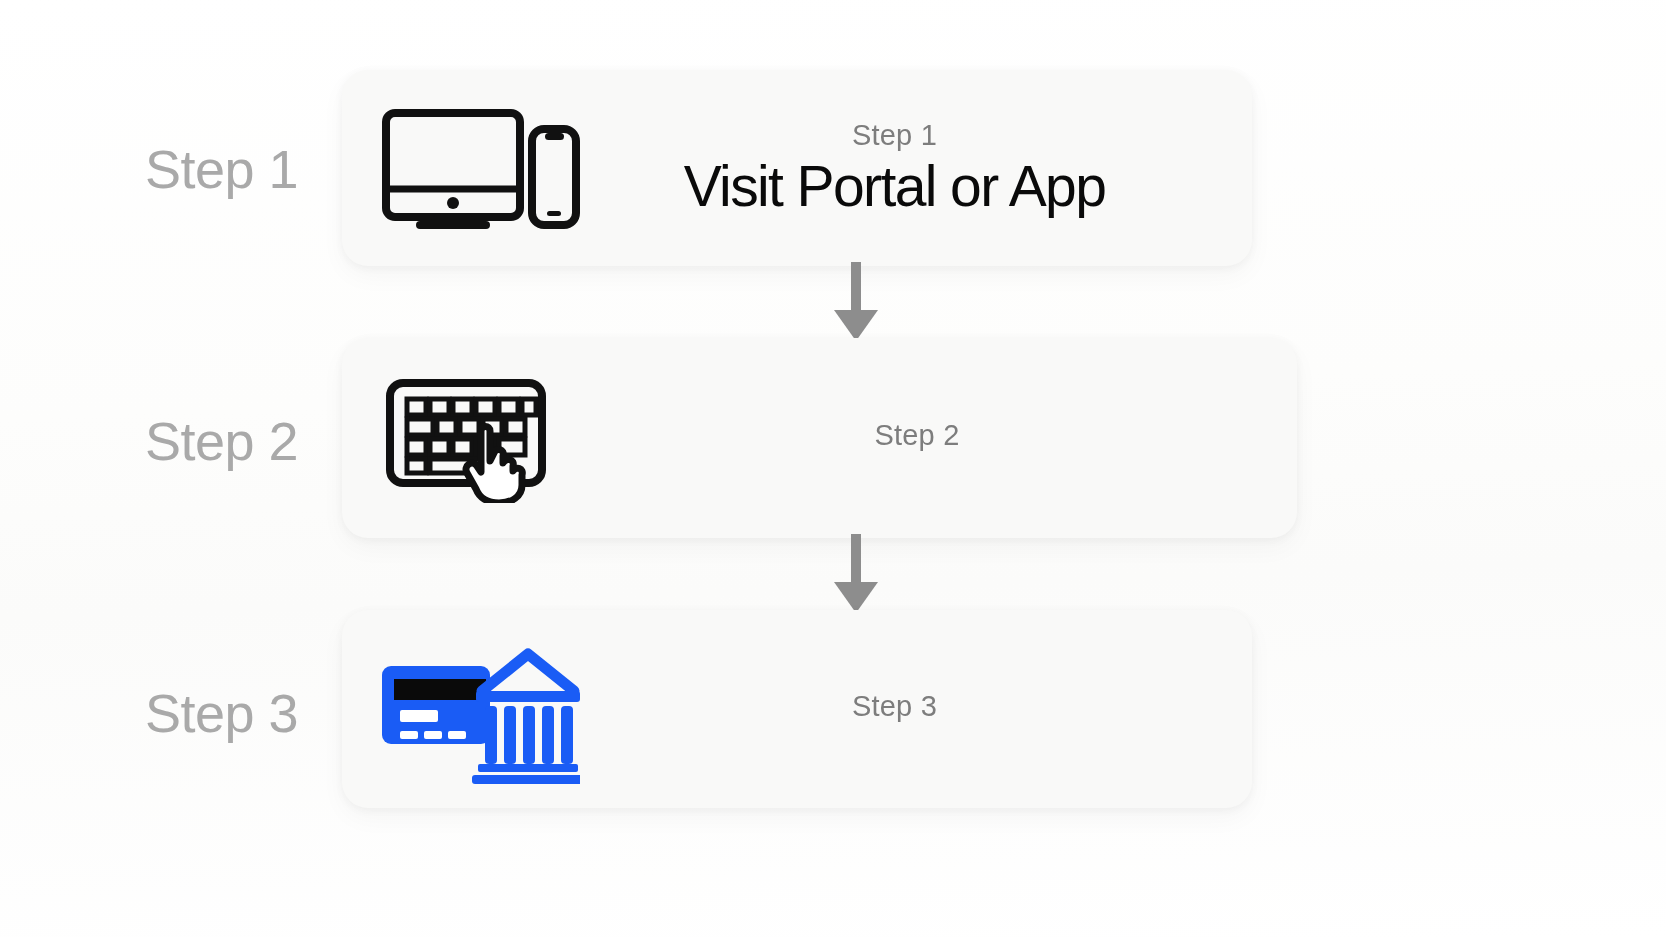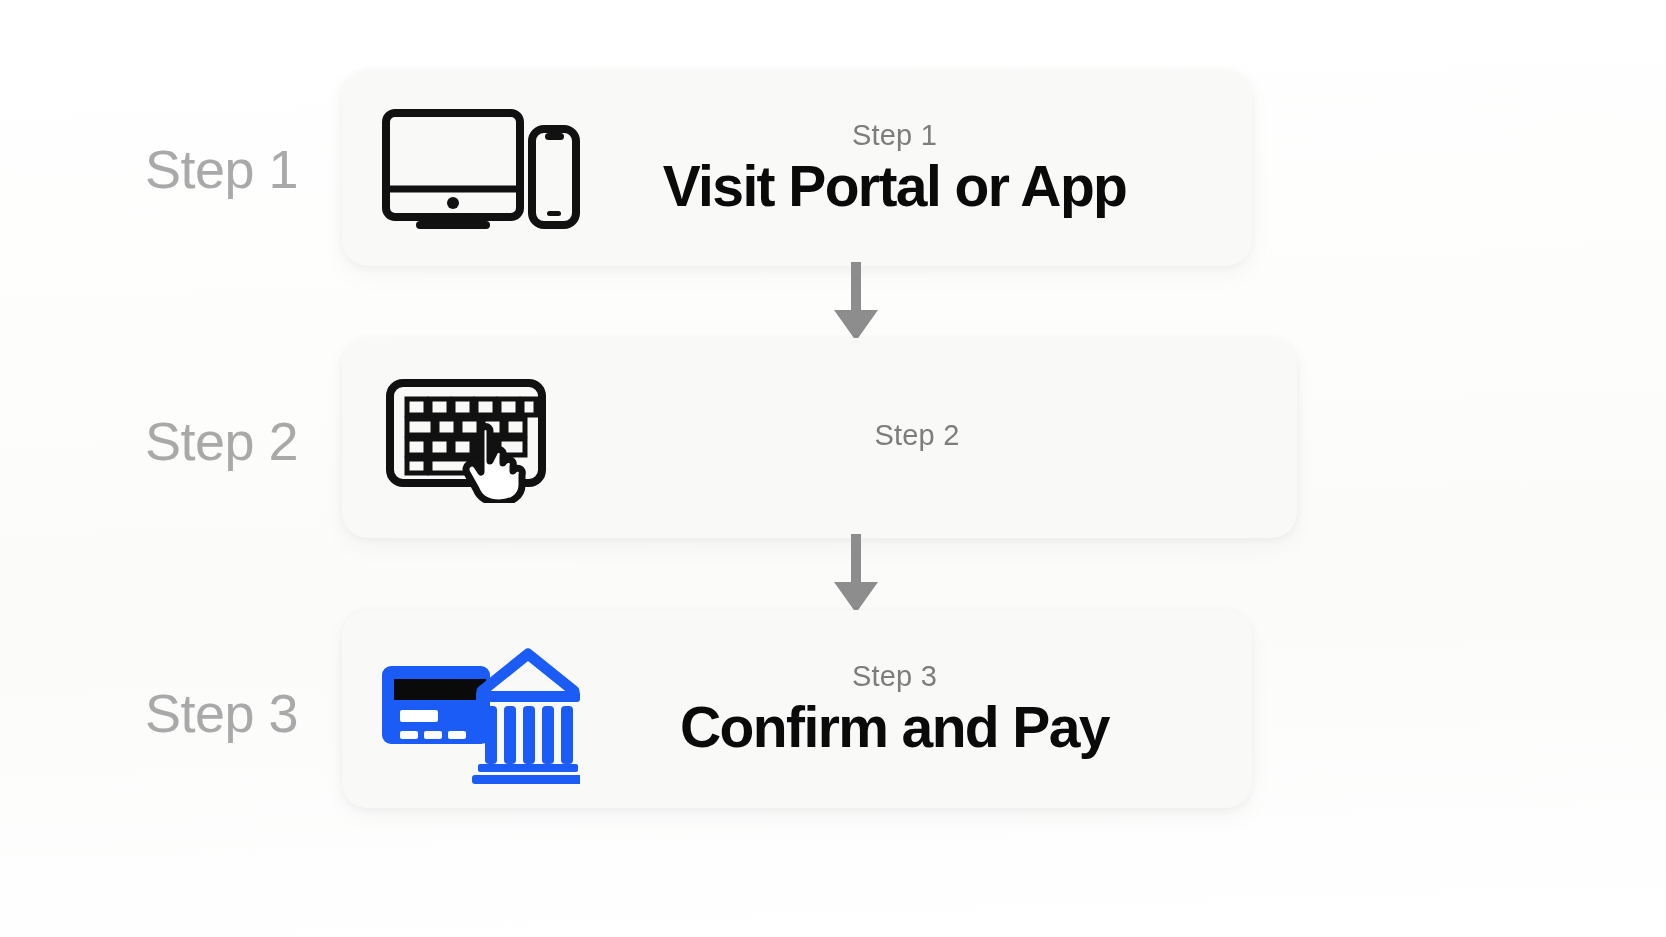--- a/index.html
+++ b/index.html
@@ -82,21 +82,21 @@
     font-size: 29px;
     font-weight: 400;
     color: #7d7d7d;
     letter-spacing: 0.2px;
     line-height: 1.15;
     margin-bottom: 4px;
   }
 
   .card-title {
     font-size: 57px;
-    font-weight: 700;
+    font-weight: 400;
     color: #0a0a0a;
     letter-spacing: -1.6px;
     line-height: 1.08;
     white-space: nowrap;
     text-align: right;
   }
 
   
   .connector {
     position: absolute;
@@ -246,17 +246,16 @@
             <rect x="181" y="72" width="12" height="58" rx="4"></rect>
           </g>
 
           <rect x="98" y="130" width="100" height="8" rx="2" fill="#1a5cf5"></rect>
           <rect x="92" y="141" width="112" height="9" rx="3" fill="#1a5cf5"></rect>
         </svg>
       </span>
     </div>
     <div class="card-text">
       <div class="card-eyebrow">Step 3</div>
-      <div class="card-title">Confirm and Pay</div>
     </div>
   </div>
 
 </div>
 
 </body></html>

